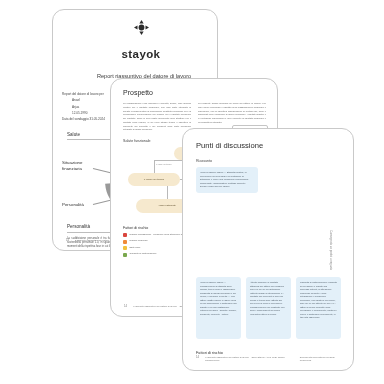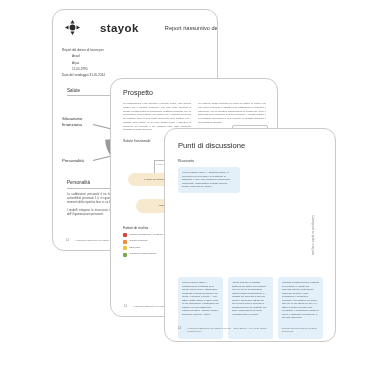--- a/index.html
+++ b/index.html
@@ -13,21 +13,21 @@
 
   .card {
     position: absolute;
     background: #ffffff;
     border: 1px solid #c9c9c9;
     border-radius: 12px;
     overflow: hidden;
   }
   
   #card1 { left: 52px; top: 9px; width: 166px; height: 242px; z-index: 1; }
-  .c1-head { display: flex; align-items: center; gap: 20px; padding: 10px 0 0 12px; }
+  .c1-head { display: flex; align-items: center; gap: 13px; padding: 10px 0 0 12px; flex-direction: column; }
   .logo-mark { width: 15px; height: 15px; position: relative; flex: none; }
   .logo-mark svg { display:block; }
   .logo-word { font-size: 11.5px; font-weight: 700; letter-spacing: .4px; color: #2b2b2b; }
   .c1-title { font-size: 5.6px; color: #3a3a3a; margin-left: 6px; white-space: nowrap; }
   .c1-meta { margin: 12px 0 0 9px; }
   .c1-meta .l { font-size: 3.1px; color: #4a4a4a; line-height: 2.05; white-space: nowrap; }
   .c1-meta .ind { padding-left: 10px; }
   .sect-h {
     font-size: 4.6px; color: #333; margin: 9px 9px 0 14px;
     border-bottom: 1px solid #bdbdbd; padding-bottom: 2.5px;
@@ -67,21 +67,21 @@
   .node.grey  { background: #dcdcdc; color: #4a4a4a; }
   .ln { position: absolute; background: #b9b9b9; }
   .lbl { position: absolute; font-size: 1.9px; color: #8a8a8a; }
   .legend { margin: 3px 0 0 12px; }
   .legend .lt { font-size: 3.6px; color: #333; margin-bottom: 3px; }
   .li { display: flex; gap: 2.5px; margin-bottom: 2px; align-items: flex-start; }
   .sw { width: 4px; height: 4px; border-radius: 1px; flex: none; margin-top: .4px; }
   .li span.tx { font-size: 2.3px; color: #666; line-height: 1.45; }
 
   
-  #card3 { left: 164px; top: 128px; width: 172px; height: 214px; z-index: 3; }
+  #card3 { left: 182px; top: 128px; width: 172px; height: 243px; z-index: 3; }
   .c3-title { font-size: 7.6px; color: #2d2d2d; margin: 12px 0 0 13px; }
   .c3-sub { font-size: 3.6px; color: #444; margin: 9px 0 0 13px; }
   .bluebox {
     background: #e3f0f9; border-radius: 3px; padding: 4px 4px;
     font-size: 2.3px; color: #4d5a66; line-height: 1.55; text-align: left;
   }
   #riassunto-box { margin: 4px 0 0 13px; width: 62px; }
   .c3-grid { display: flex; gap: 5px; margin: 0 12px 0 13px; position: absolute; left:0; right:0; top: 148px; }
   .c3-grid .bluebox { flex: 1; min-height: 62px; }
   .c3-fr { position: absolute; left: 13px; top: 222px; font-size: 3.8px; color: #333; }

